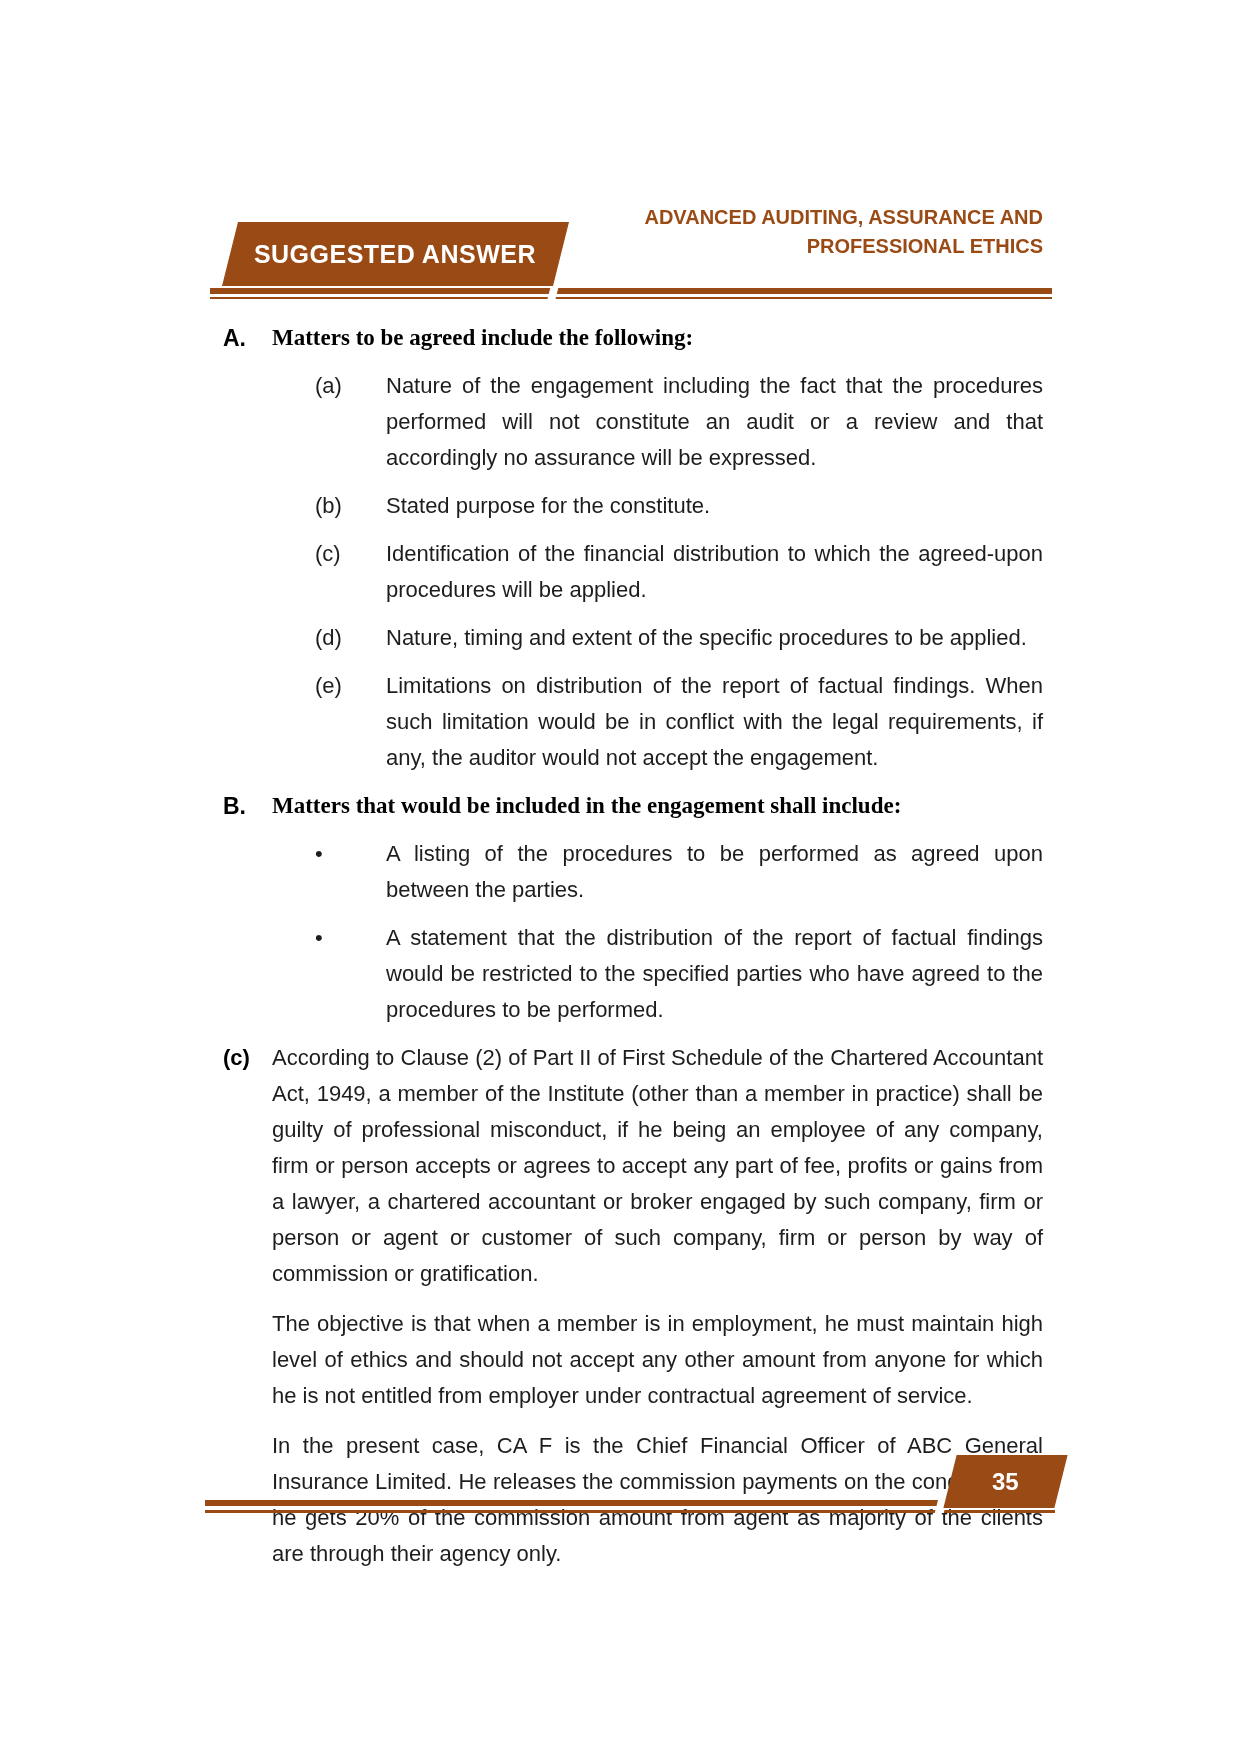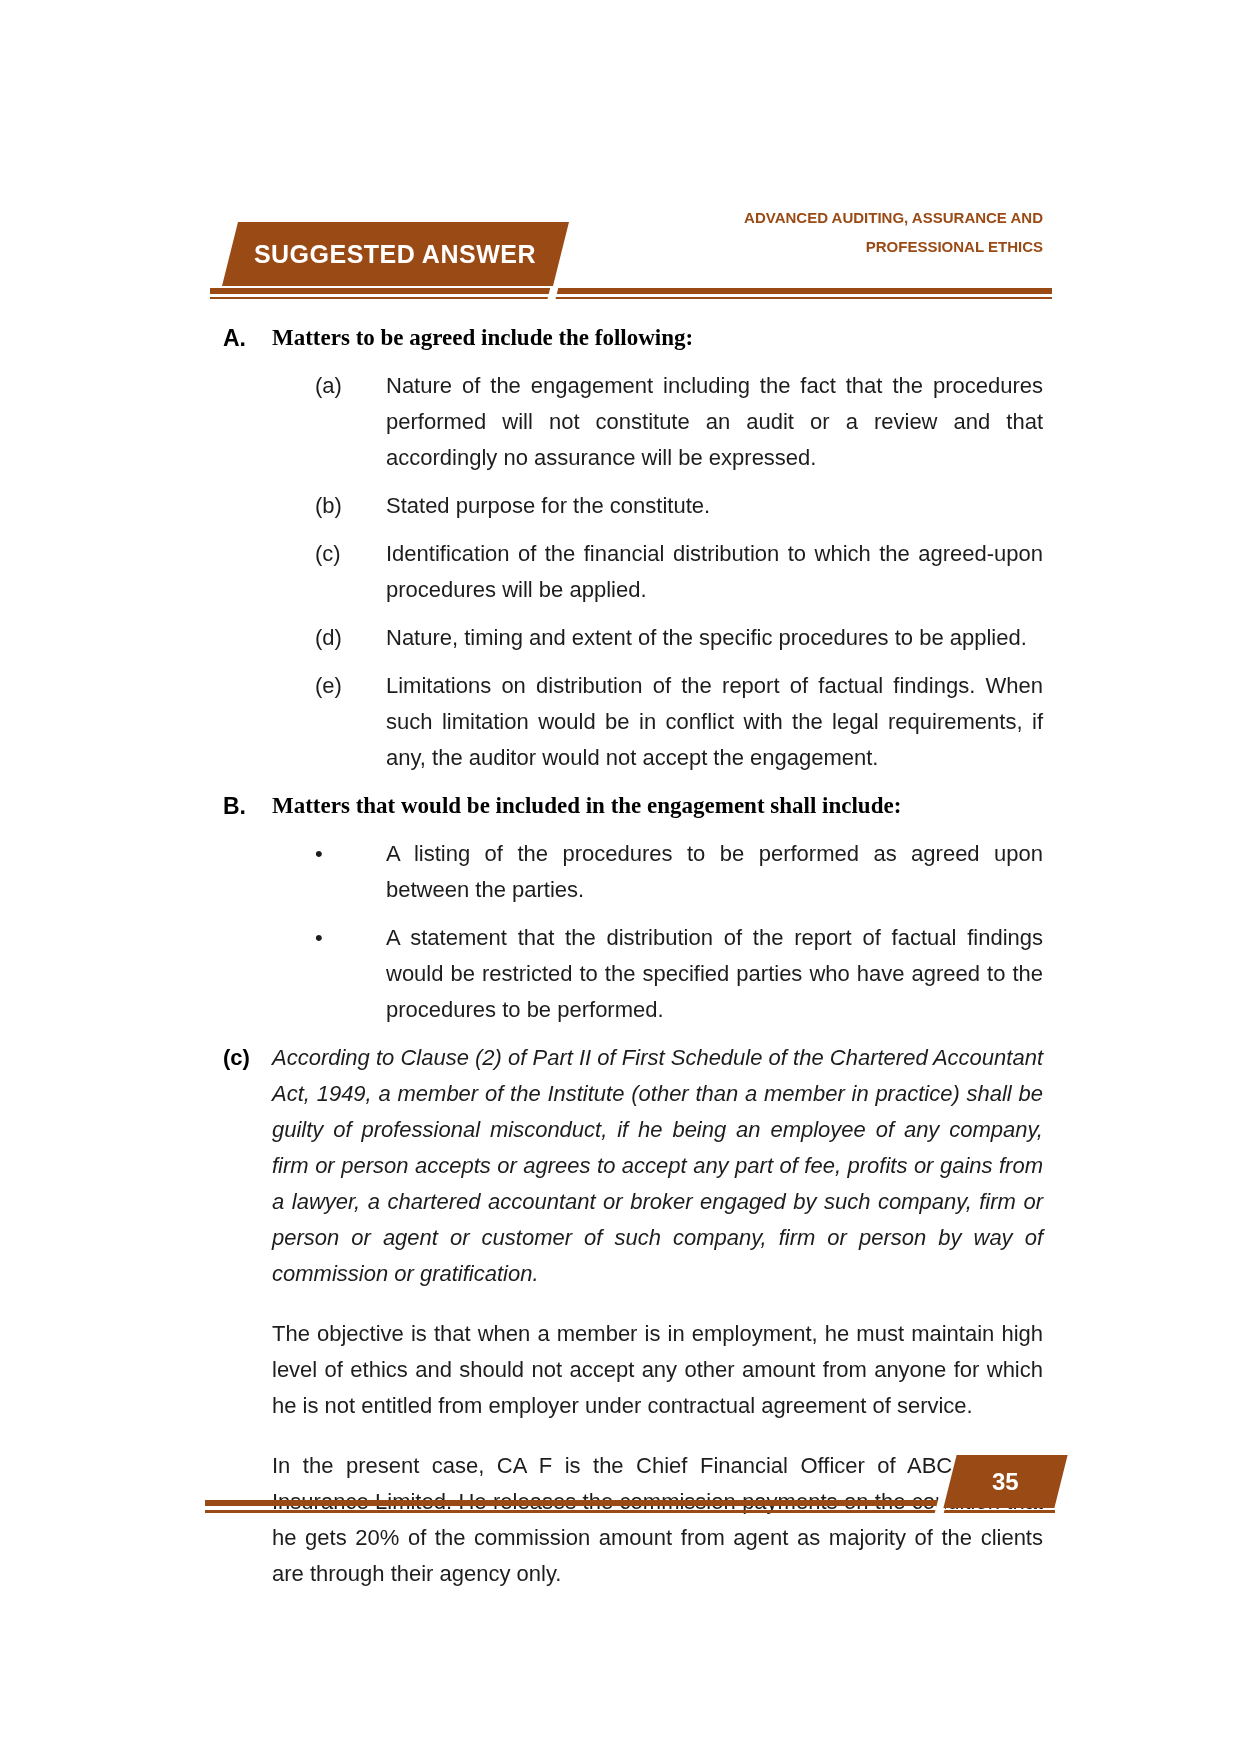--- a/index.html
+++ b/index.html
@@ -20,35 +20,35 @@
     background:#9a4a14; transform:skewX(-14deg); z-index:3;
     display:flex; align-items:center; justify-content:center;
   }
   .banner span {
     transform:skewX(14deg); color:#ffffff; font-weight:700;
     font-size:25px; letter-spacing:0.5px; white-space:nowrap;
   }
   .hdr-title {
     position:absolute; top:203px; right:198px; width:520px;
     text-align:right; color:#9a4a14; font-weight:700;
-    font-size:15px; line-height:29px; z-index:3;
+    font-size:20px; line-height:29px; z-index:3;
   }
 
   
   .content { position:absolute; left:223px; top:320px; width:820px; font-size:22px; line-height:36px; }
   .sec-head { display:flex; font-weight:700; color:#000; font-size:23px; margin-bottom:12px; }
   .sec-head .lbl { width:49px; flex:none; }
   .sec-head .txt { flex:1;font-family:Liberation Serif, serif; }
   .sub-item { display:flex; margin-left:92px; margin-bottom:12px; }
   .sub-item .lbl { width:47px; flex:none; }
   .sub-item .txt { flex:1; text-align:justify;margin-left:24px; }
   .c-block { display:flex; }
   .c-block .lbl { width:49px; flex:none; font-weight:700; color:#000; }
-  .c-block .txt { flex:1; text-align:justify;font-style:italic; }
-  .c-para { margin-left:49px; text-align:justify; margin-top:24px; }
+  .c-block .txt { flex:1; text-align:justify; }
+  .c-para { margin-left:49px; text-align:justify; margin-top:14px; }
   .mt { margin-top:2px; }
 
   
   .ftr-rule-thick { position:absolute; left:205px; top:1500px; width:800px; height:6px; background:#9a4a14; z-index:1; }
   .ftr-rule-thin  { position:absolute; left:205px; top:1510px; width:850px; height:3px; background:#9a4a14; z-index:1; }
   .ftr-slash { position:absolute; left:937px; top:1495px; width:9px; height:18px; background:#fff; transform:skewX(-14deg); z-index:2; }
   .page-tab {
     position:absolute; left:950px; top:1455px; width:111px; height:53px;
     background:#9a4a14; transform:skewX(-14deg); z-index:3;
     display:flex; align-items:center; justify-content:center;

